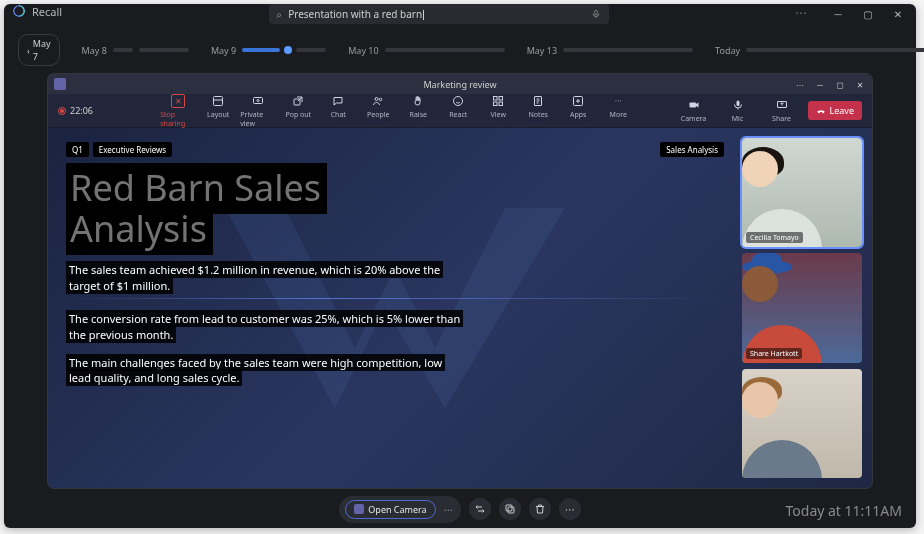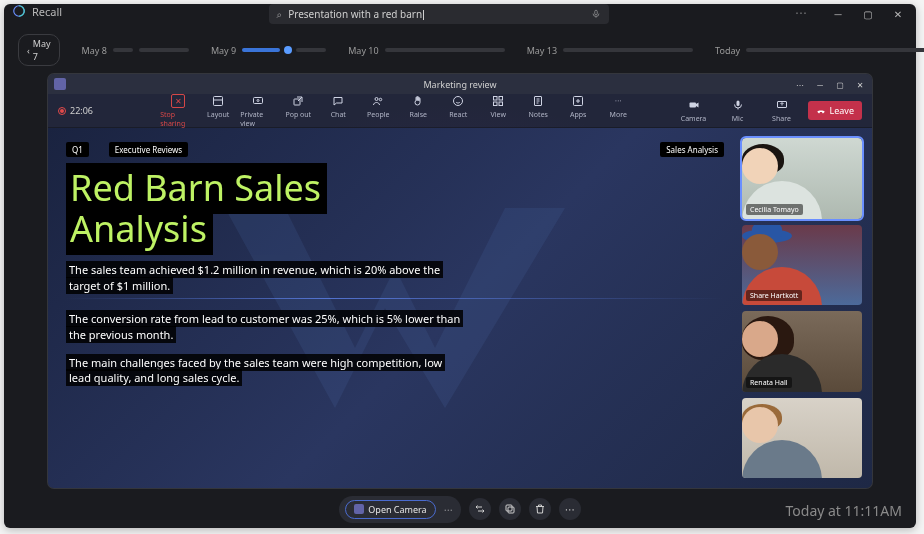--- a/index.html
+++ b/index.html
@@ -57,24 +57,24 @@
   .teams-toolbar .tbtn.stop .ticon { border:1px solid #d54747; color:#d54747; border-radius:2px; font-size:8px; padding:1px; }
   .teams-toolbar .tbtn.stop { color:#d54747; }
   .teams-toolbar .right-cluster { display:flex; align-items:center; gap:8px; }
   .leave-btn { background:#c4314b; color:#fff; border-radius:3px; font-size:9px; padding:3px 8px; display:flex; align-items:center; gap:4px; }
 
   .teams-body { position:absolute; top:54px; bottom:0; left:0; right:0; display:flex; background: linear-gradient(135deg, #1a2340 0%, #2a3660 50%, #1e2845 100%); }
   .slide-area { flex: 1; padding: 14px 18px 10px 18px; position: relative; overflow:hidden; }
   .va-bg { position:absolute; inset:0; display:flex; align-items:center; justify-content:center; pointer-events:none; }
   .va-bg svg { opacity:.18; }
   .slide-fg { position:relative; z-index:1; }
-  .tag-row { display:flex; gap:20px; margin-bottom:10px; align-items:center; }
+  .tag-row { display:flex; gap:4px; margin-bottom:10px; align-items:center; }
   .tag { background:#000; color:#fff; font-size:8px; padding:2px 6px; border-radius:2px; }
   .tag.right { margin-left:auto; background:#000; }
-  .slide-title { font-size:36px; font-weight:400; line-height:1.15; color:#bef264; }
+  .slide-title { font-size:36px; font-weight:400; line-height:1.15; color:#737373; }
   .slide-title span { background:#000; padding:0 6px 2px 4px; box-decoration-break:clone; -webkit-box-decoration-break:clone; }
   .hr { height:1px; background:linear-gradient(90deg, rgba(100,140,255,0), rgba(100,140,255,.7) 40%, rgba(100,140,255,0)); margin:4px 0 2px; width:100%; }
   .para { font-size:11px; color:#fff; line-height:1.45; margin-top:12px; max-width: 400px; }
   .para span { background:rgba(0,0,0,.85); padding:1px 3px; box-decoration-break:clone; -webkit-box-decoration-break:clone; }
 
   .video-col { width: 130px; padding: 10px 10px 10px 0; display:flex; flex-direction:column; gap:6px; }
   .vtile { flex:1; min-height:0; background:linear-gradient(180deg,#3a3f55,#2a2f45); border-radius:4px; position:relative; overflow:hidden; }
   .vtile.active { outline:2px solid #6a8fff; }
   .vtile .head { width:36px; height:36px; border-radius:50%; background:var(--skin,#e5b897); position:absolute; top:12%; }
   .vtile .body { width:80px; height:46px; border-radius:40px 40px 0 0; background:var(--shirt,#667); position:absolute; bottom:-8px; }
@@ -351,26 +351,20 @@
               <div class="head"></div>
               <div class="body"></div>
             <div class="namebar">Cecilia Tomayo</div>
           </div>
           <div class="vtile vbg2" style="--skin:#8a5a3a;--hair:#1a1410;--shirt:#c74a3a;">
             <div class="hat"></div>
               <div class="head"></div>
               <div class="body"></div>
             <div class="namebar">Share Hartkott</div>
           </div>
-          <div class="vtile vbg3" style="--skin:#d9a88a;--hair:#2a1810;--shirt:#2a2a2a;">
-            <div class="hair" style="width:52px;height:44px;top:6%;"></div>
-              <div class="head"></div>
-              <div class="body"></div>
-            <div class="namebar">Renata Hall</div>
-          </div>
           <div class="vtile vbg4" style="--skin:#e8c6aa;--hair:#9a6a3a;--shirt:#6a7a8a;">
             <div class="hair" style="width:40px;height:26px;"></div>
               <div class="head"></div>
               <div class="body"></div>
           </div>
         </div>
       </div>
     </div>
   </div>
 

